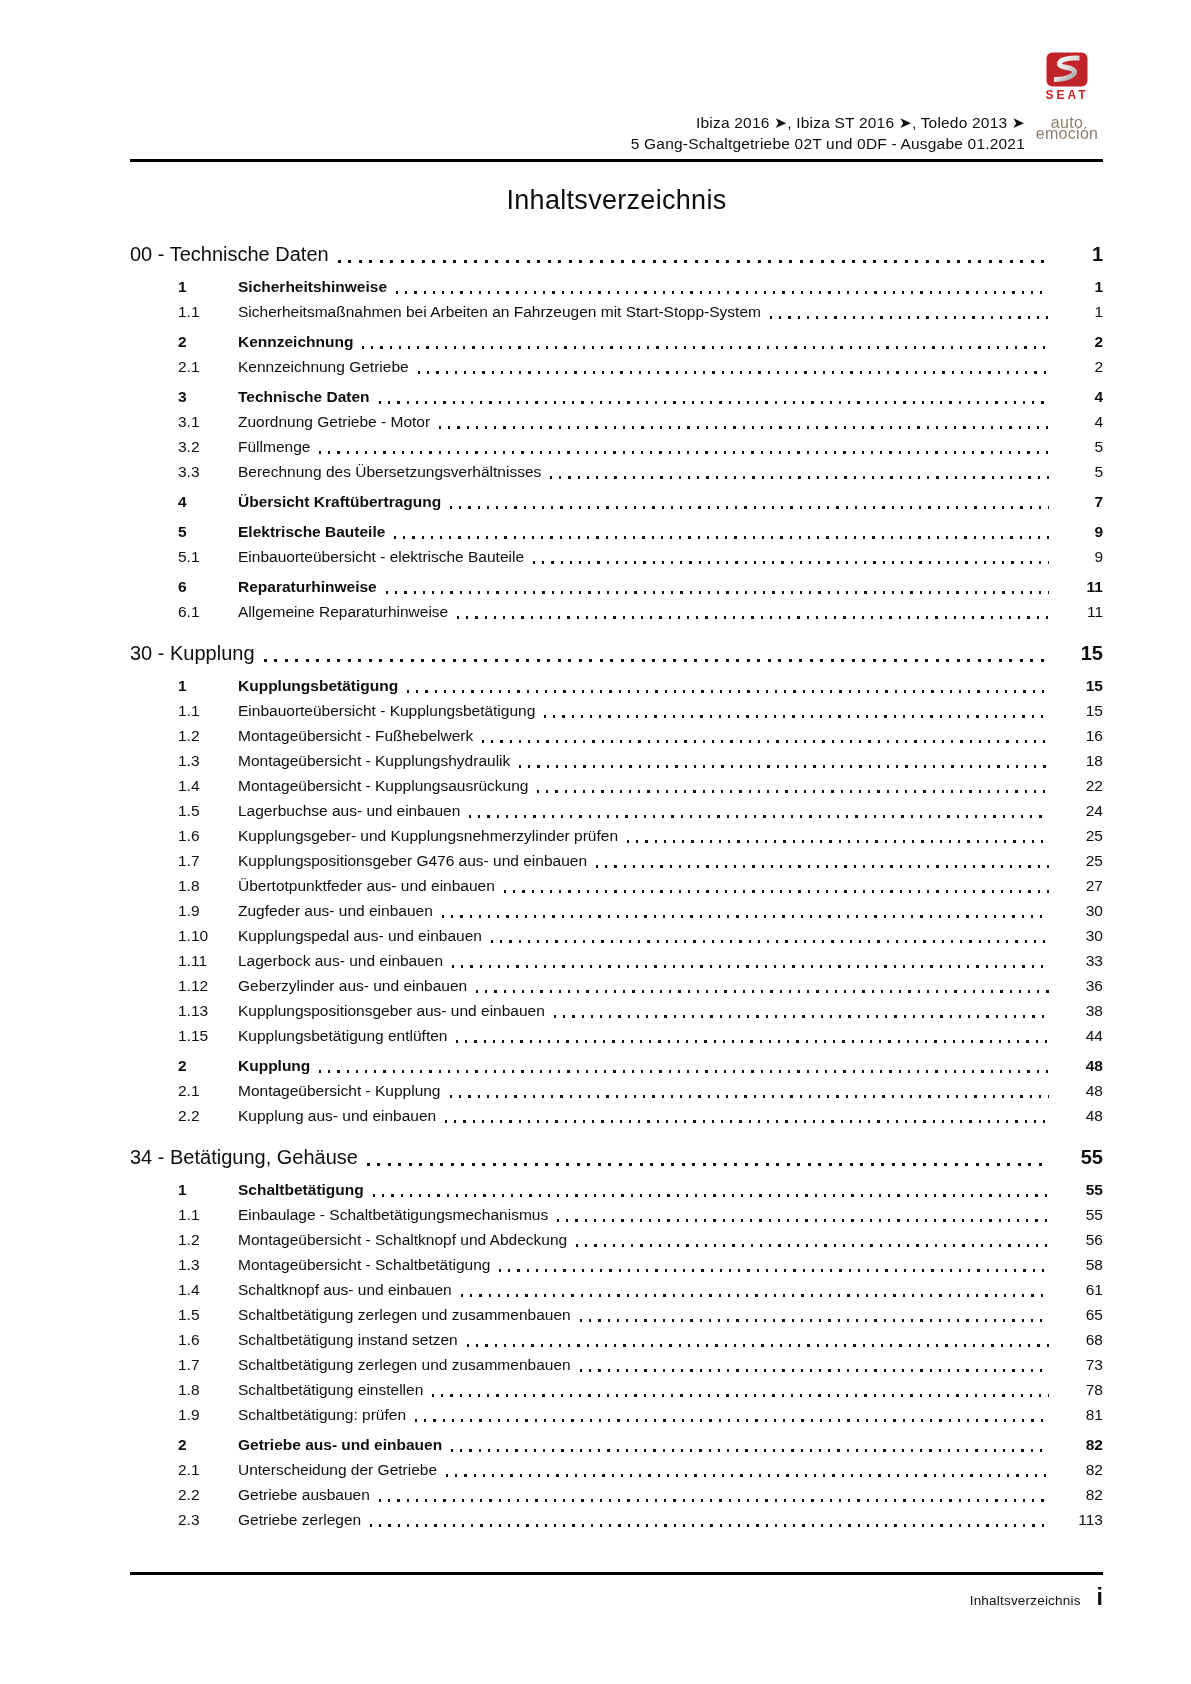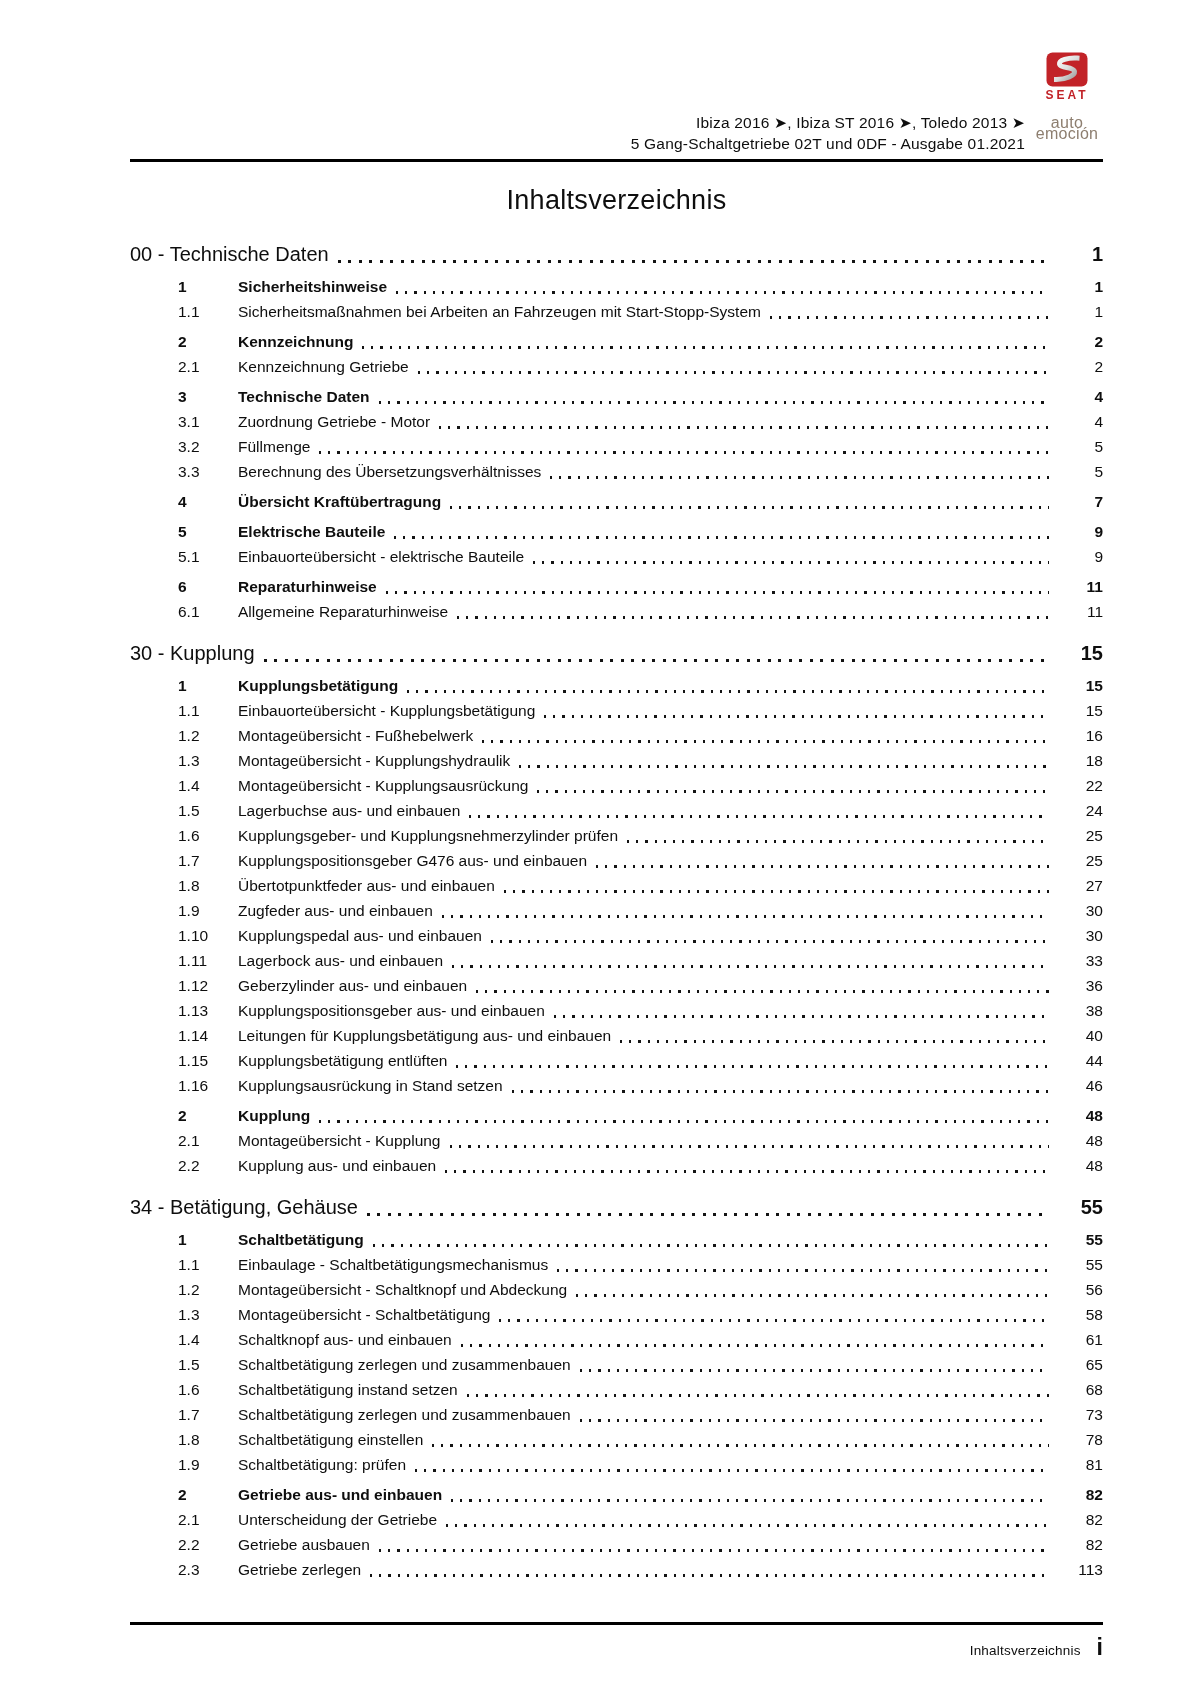--- a/index.html
+++ b/index.html
@@ -245,36 +245,24 @@
           <span class="leader"></span>
           <span class="pagenum">36</span>
         </div>
         <div class="row subsection">
           <span class="num">1.13</span>
           <span class="label">Kupplungspositionsgeber aus- und einbauen</span>
           <span class="leader"></span>
           <span class="pagenum">38</span>
         </div>
         <div class="row subsection">
-          <span class="num">1.14</span>
-          <span class="label">Leitungen für Kupplungsbetätigung aus- und einbauen</span>
-          <span class="leader"></span>
-          <span class="pagenum">40</span>
-        </div>
-        <div class="row subsection">
           <span class="num">1.15</span>
           <span class="label">Kupplungsbetätigung entlüften</span>
           <span class="leader"></span>
           <span class="pagenum">44</span>
-        </div>
-        <div class="row subsection">
-          <span class="num">1.16</span>
-          <span class="label">Kupplungsausrückung in Stand setzen</span>
-          <span class="leader"></span>
-          <span class="pagenum">46</span>
         </div>
         <div class="row section">
           <span class="num">2</span>
           <span class="label">Kupplung</span>
           <span class="leader"></span>
           <span class="pagenum">48</span>
         </div>
         <div class="row subsection">
           <span class="num">2.1</span>
           <span class="label">Montageübersicht - Kupplung</span>

